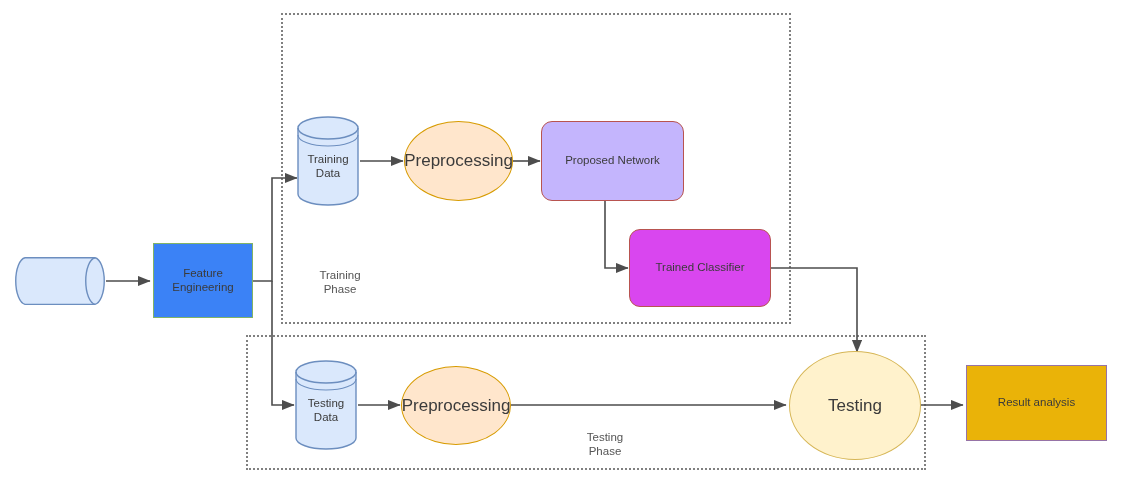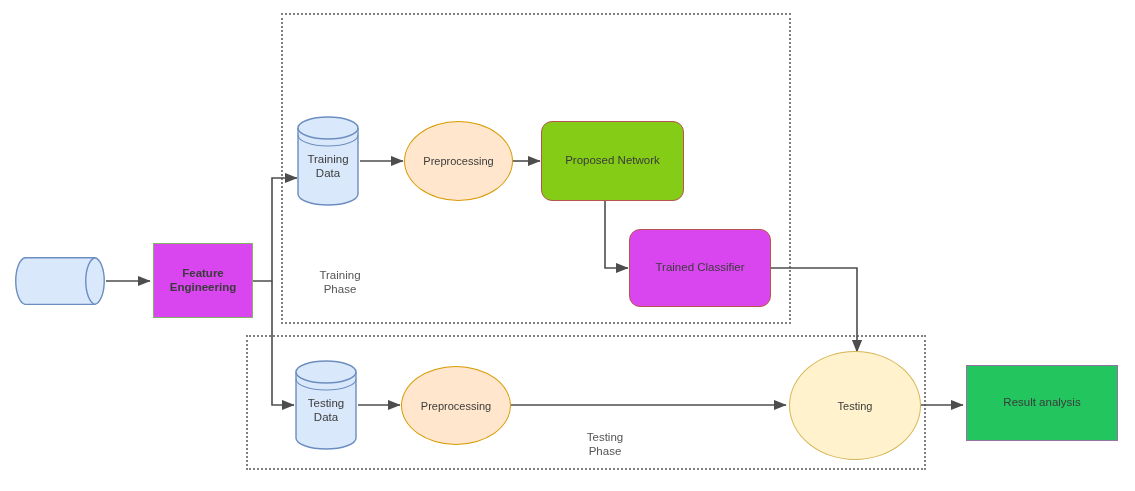--- a/index.html
+++ b/index.html
@@ -47,21 +47,21 @@
     border-radius: 11px;
   }
   .ellipse-node {
     position: absolute;
     box-sizing: border-box;
     border-radius: 50%;
     display: flex;
     align-items: center;
     justify-content: center;
     text-align: center;
-    font-size: 11px;
+    font-size: 17px;
     color: #3b3b3b;
   }
   .cyl-v, .cyl-h {
     position: absolute;
   }
   .cyl-v svg, .cyl-h svg {
     display: block;
     overflow: visible;
   }
   .cyl-text {
@@ -129,54 +129,54 @@
   </svg>
 
   <div class="cyl-h" style="left:14px; top:257px; width:92px; height:49px;">
     <svg width="92" height="49" viewBox="0 0 92 49" xmlns="http://www.w3.org/2000/svg">
       <path d="M11,0.8 L81,0.8 A10.2,23.4 0 0 1 81,47.4 L11,47.4 A10.2,23.4 0 0 1 11,0.8 z" fill="#dae8fc" stroke="#6c8ebf" stroke-width="1.4"></path>
       <path d="M81,0.8 A10.2,23.4 0 0 0 81,47.4" fill="none" stroke="#6c8ebf" stroke-width="1.4"></path>
     </svg>
   </div>
 
   <div class="rect-node" style="left:153px; top:243px; width:100px; height:75px;
-              background:#d946ef; border:1.4px solid #82b366;font-weight:bold;">Feature
+              background:#3b82f6; border:1.4px solid #82b366;">Feature
 Engineering</div>
 
   <div class="cyl-v" style="left:297px; top:116px; width:62px; height:90px;">
     <svg width="62" height="90" viewBox="0 0 62 90" xmlns="http://www.w3.org/2000/svg">
       <path d="M1,12 A30,11 0 0 1 61,12 L61,78 A30,11 0 0 1 1,78 z" fill="#dae8fc" stroke="#6c8ebf" stroke-width="1.4"></path>
       <path d="M1,12 A30,11 0 0 0 61,12" fill="none" stroke="#6c8ebf" stroke-width="1.4"></path>
       <path d="M1,19 A30,11 0 0 0 61,19" fill="none" stroke="#6c8ebf" stroke-width="1.1"></path>
     </svg>
   </div>
   <div class="cyl-text" style="left:297px; top:128px; width:62px; height:78px;">Training
 Data</div>
 
   <div class="ellipse-node" style="left:404px; top:121px; width:109px; height:80px;
               background:#ffe6cc; border:1.4px solid #d79b00;">Preprocessing</div>
 
   <div class="rect-node rounded" style="left:541px; top:121px; width:143px; height:80px;
-              background:#84cc16; border:1.4px solid #b85450;">Proposed Network</div>
+              background:#c4b5fd; border:1.4px solid #b85450;">Proposed Network</div>
 
   <div class="rect-node rounded" style="left:629px; top:229px; width:142px; height:78px;
               background:#d946ef; border:1.4px solid #b85450;">Trained Classifier</div>
 
   <div class="cyl-v" style="left:295px; top:360px; width:62px; height:90px;">
     <svg width="62" height="90" viewBox="0 0 62 90" xmlns="http://www.w3.org/2000/svg">
       <path d="M1,12 A30,11 0 0 1 61,12 L61,78 A30,11 0 0 1 1,78 z" fill="#dae8fc" stroke="#6c8ebf" stroke-width="1.4"></path>
       <path d="M1,12 A30,11 0 0 0 61,12" fill="none" stroke="#6c8ebf" stroke-width="1.4"></path>
       <path d="M1,19 A30,11 0 0 0 61,19" fill="none" stroke="#6c8ebf" stroke-width="1.1"></path>
     </svg>
   </div>
   <div class="cyl-text" style="left:295px; top:372px; width:62px; height:78px;">Testing
 Data</div>
 
   <div class="ellipse-node" style="left:401px; top:366px; width:110px; height:79px;
               background:#ffe6cc; border:1.4px solid #d79b00;">Preprocessing</div>
 
   <div class="ellipse-node" style="left:789px; top:351px; width:132px; height:109px;
               background:#fff2cc; border:1.4px solid #d6b656;">Testing</div>
 
-  <div class="rect-node" style="left:966px; top:365px; width:152px; height:76px;
-              background:#22c55e; border:1.4px solid #9673a6;">Result analysis</div>
+  <div class="rect-node" style="left:966px; top:365px; width:141px; height:76px;
+              background:#eab308; border:1.4px solid #9673a6;">Result analysis</div>
 
 </div>
 
 </body></html>

